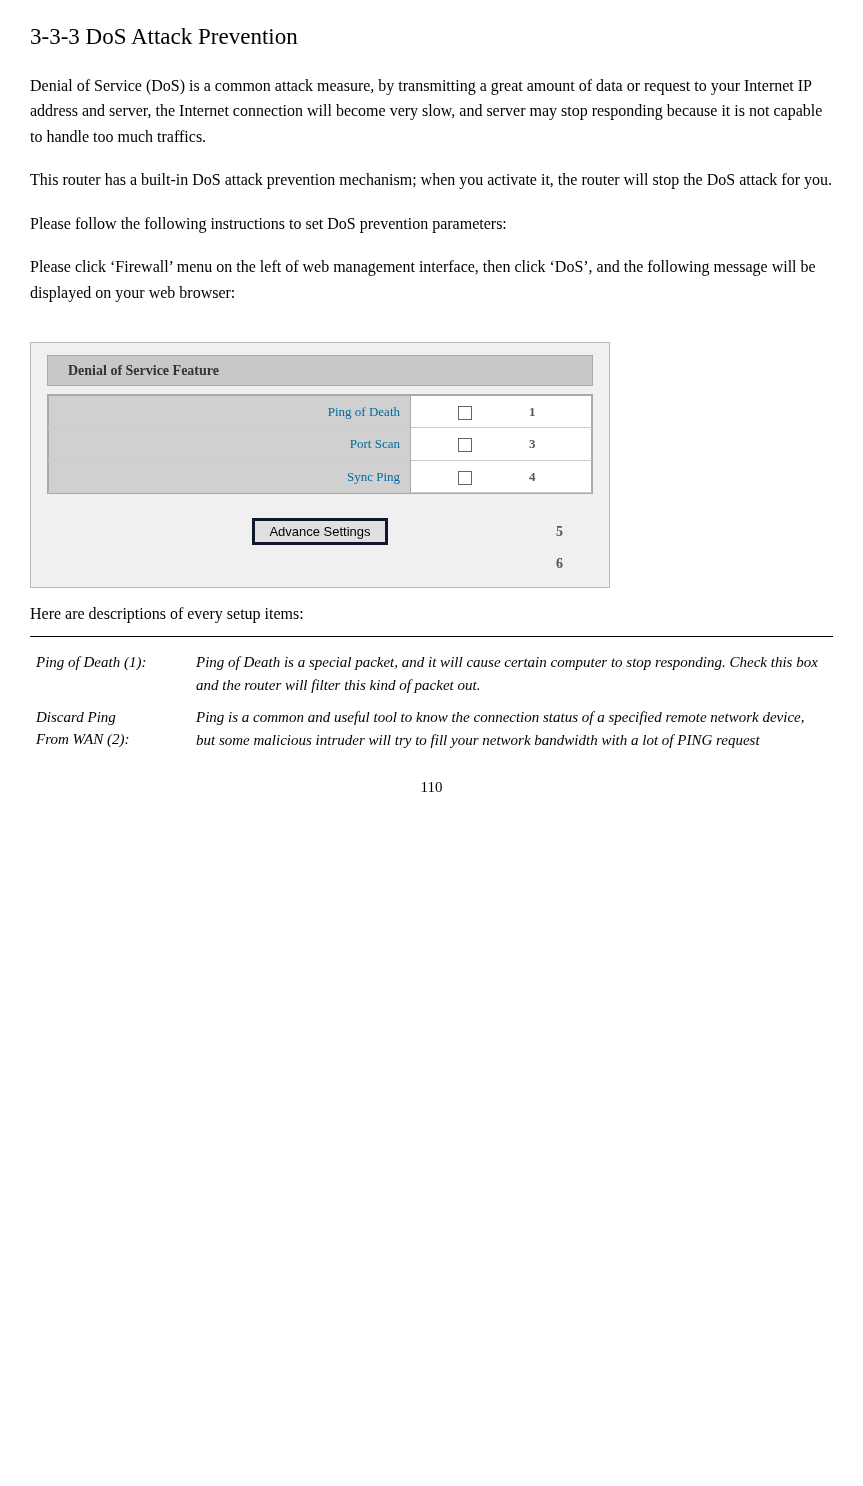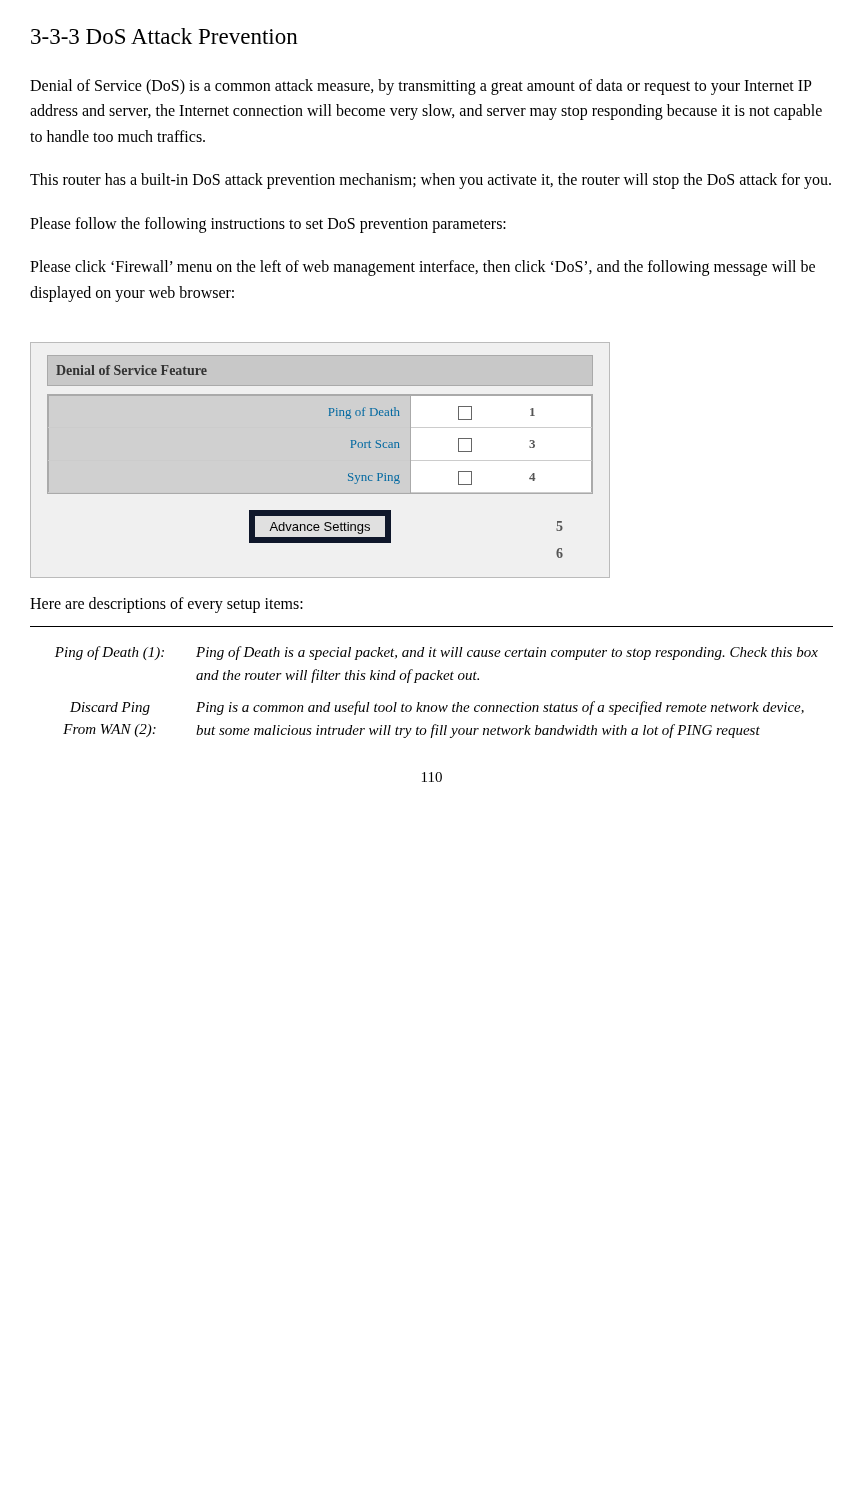--- a/index.html
+++ b/index.html
@@ -30,21 +30,21 @@
       background: #f0f0f0;
       display: inline-block;
       min-width: 580px;
     }
     .dos-title {
       font-size: 14px;
       font-weight: bold;
       color: #333;
       margin-bottom: 8px;
       background: #c8c8c8;
-      padding: 4px 8px;
+      padding: 4px 20px;
       border: 1px solid #aaa;
     }
     .dos-table {
       width: 100%;
       border-collapse: collapse;
       background: #fff;
       border: 1px solid #aaa;
     }
     .dos-table tr {
       border-bottom: 1px solid #ccc;
@@ -77,25 +77,25 @@
     .checkbox-box {
       display: inline-block;
       width: 14px;
       height: 14px;
       border: 1px solid #666;
       background: #fff;
       vertical-align: middle;
     }
     .advance-btn {
       background: #e0e0e0;
-      border: 6px solid #0f172a;
+      border: 3px solid #0f172a;
       padding: 3px 14px;
       font-size: 13px;
       cursor: pointer;
-      margin: 4px auto;
+      margin: 12px auto;
       display: inline-block;
     }
     .action-row {
       text-align: center;
       padding: 6px 0 2px 0;
       display: flex;
       justify-content: center;
       gap: 12px;
     }
     .action-btn {
@@ -126,21 +126,20 @@
     .desc-table td {
       vertical-align: top;
       padding: 4px 6px;
       font-size: 15px;
       font-style: italic;
     }
     .desc-label {
       width: 160px;
       font-weight: normal;
       white-space: nowrap;
-      text-align: center;
     }
     .desc-text {
       font-style: italic;
       line-height: 1.55;
     }
     .page-number {
       text-align: center;
       font-size: 15px;
       margin-top: 20px;
     }

